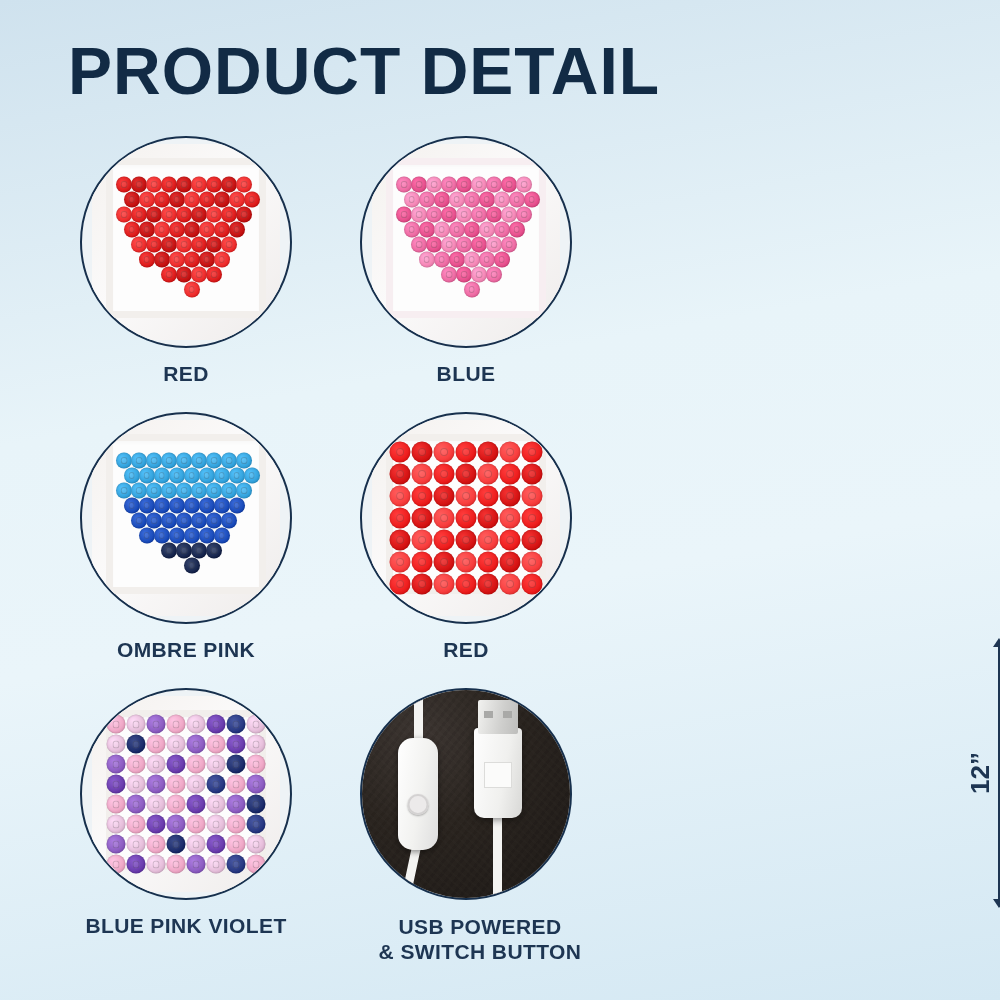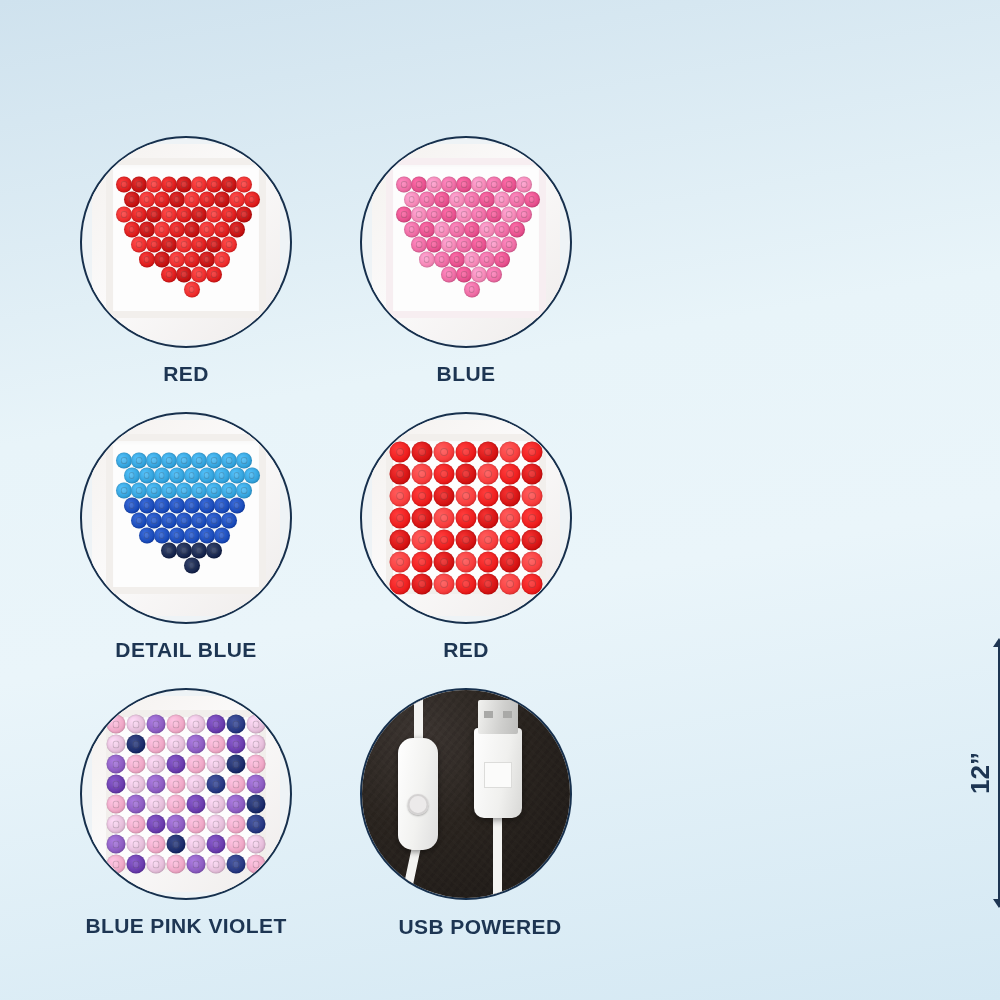--- a/index.html
+++ b/index.html
@@ -124,20 +124,21 @@
     position:absolute;left:-44px;top:50%;transform:translateY(-50%) rotate(-90deg);
     font-size:26px;font-weight:bold;color:#1d3552;background:transparent;
     padding:0 6px;white-space:nowrap;
   }
 </style>
 </head>
 <body>
 
 <div class="page">
 
+  <div class="title">PRODUCT DETAIL</div>
 
   <div class="gallery">
 
     <div class="g-row">
       <div class="g-cell">
         <div class="circle">
           <div class="box">
               <div class="rim"></div>
             </div>
           <div class="heart" id="h-red">
@@ -319,21 +320,21 @@
               <div class="petal" style="left: 67.5px; top: 75px; width: 16px; height: 16px; background: radial-gradient(circle at 36% 34%, rgb(56, 105, 216) 0%, rgb(30, 79, 190) 55%, rgb(0, 47, 158) 100%);"></div>
               <div class="petal" style="left: 82.5px; top: 75px; width: 16px; height: 16px; background: radial-gradient(circle at 36% 34%, rgb(56, 105, 216) 0%, rgb(30, 79, 190) 55%, rgb(0, 47, 158) 100%);"></div>
               <div class="petal" style="left: 97.5px; top: 75px; width: 16px; height: 16px; background: radial-gradient(circle at 36% 34%, rgb(56, 105, 216) 0%, rgb(30, 79, 190) 55%, rgb(0, 47, 158) 100%);"></div>
               <div class="petal" style="left: 45px; top: 90px; width: 16px; height: 16px; background: radial-gradient(circle at 36% 34%, rgb(53, 68, 108) 0%, rgb(27, 42, 82) 55%, rgb(0, 10, 50) 100%);"></div>
               <div class="petal" style="left: 60px; top: 90px; width: 16px; height: 16px; background: radial-gradient(circle at 36% 34%, rgb(53, 68, 108) 0%, rgb(27, 42, 82) 55%, rgb(0, 10, 50) 100%);"></div>
               <div class="petal" style="left: 75px; top: 90px; width: 16px; height: 16px; background: radial-gradient(circle at 36% 34%, rgb(53, 68, 108) 0%, rgb(27, 42, 82) 55%, rgb(0, 10, 50) 100%);"></div>
               <div class="petal" style="left: 90px; top: 90px; width: 16px; height: 16px; background: radial-gradient(circle at 36% 34%, rgb(53, 68, 108) 0%, rgb(27, 42, 82) 55%, rgb(0, 10, 50) 100%);"></div>
               <div class="petal" style="left: 67.5px; top: 105px; width: 16px; height: 16px; background: radial-gradient(circle at 36% 34%, rgb(53, 68, 108) 0%, rgb(27, 42, 82) 55%, rgb(0, 10, 50) 100%);"></div>
             </div>
         </div>
-        <div class="cap">DETAIL BLUE</div>
+        <div class="cap">OMBRE PINK</div>
       </div>
 
       <div class="g-cell">
         <div class="circle">
           <div class="box">
               <div class="rim"></div>
             </div>
           <div class="rgrid" id="g-red" style="grid-template-columns: repeat(7, 21px); grid-template-rows: repeat(7, 21px);">
               <div class="petal" style="position: relative; width: 21px; height: 21px; background: radial-gradient(circle at 36% 34%, rgb(255, 60, 60) 0%, rgb(239, 32, 32) 55%, rgb(205, 0, 0) 100%);"></div>
               <div class="petal" style="position: relative; width: 21px; height: 21px; background: radial-gradient(circle at 36% 34%, rgb(244, 50, 50) 0%, rgb(216, 22, 22) 55%, rgb(182, 0, 0) 100%);"></div>
@@ -478,20 +479,21 @@
           <div class="usbplug">
             <div class="metal">
               <i style="left:6px;"></i>
                 <i style="right:6px;"></i>
             </div>
             <div class="notch"></div>
           </div>
         </div>
         <div class="cap two">
           <span>USB POWERED</span><br>
+          <span>&amp; SWITCH BUTTON</span>
         </div>
       </div>
     </div>
   </div>
 
   <div class="frames">
 
     <div class="fwrap" style="left:310px;top:640px;width:320px;height:320px;">
 
       <div class="dimv" style="left:28px;top:6px;height:254px;">

